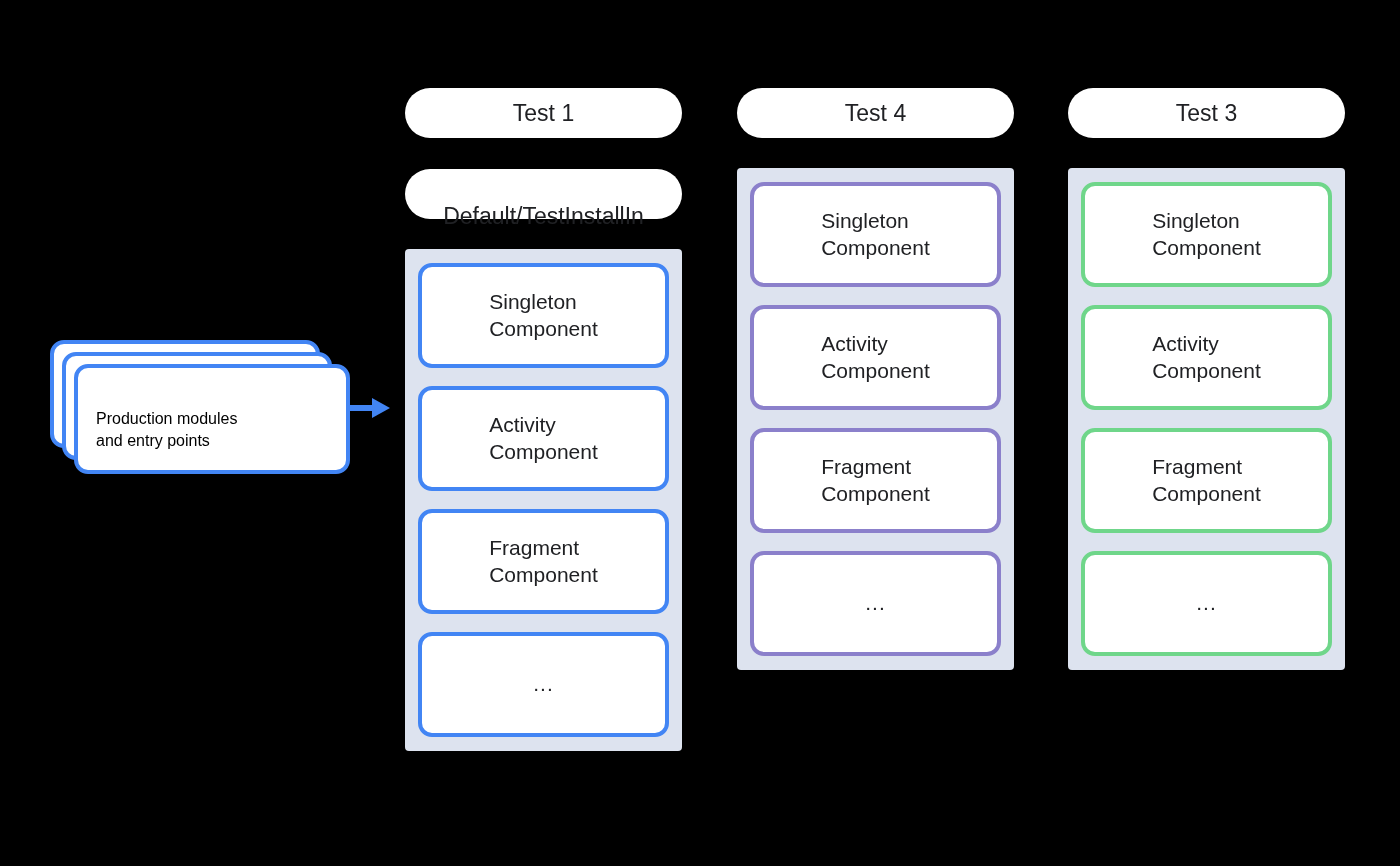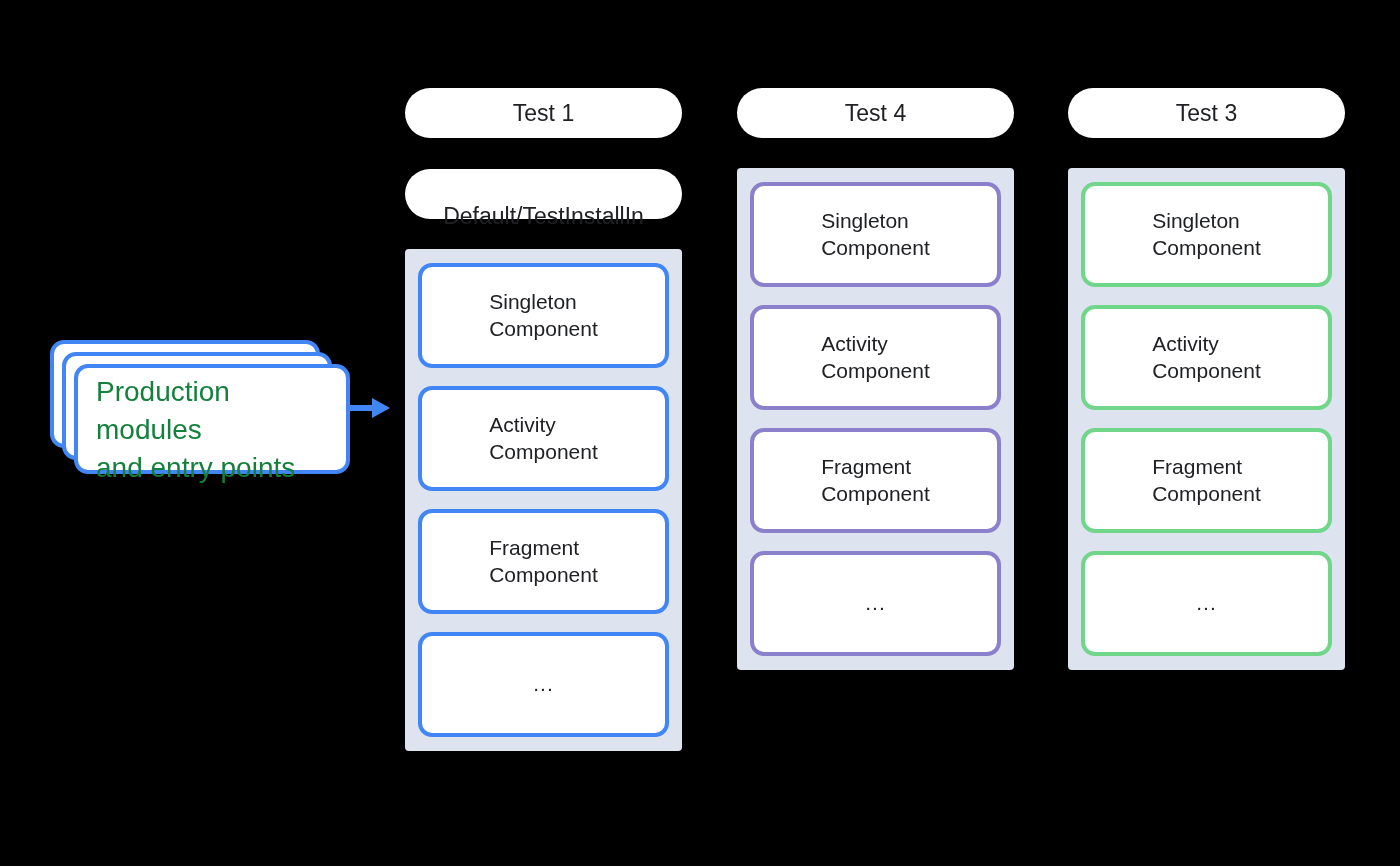--- a/index.html
+++ b/index.html
@@ -34,23 +34,23 @@
   .stack-card.back2 { left: 0px;  top: 0px;  width: 270px; height: 108px; }
   .stack-card.back1 { left: 12px; top: 12px; width: 270px; height: 108px; }
   .stack-card.front {
     left: 24px; top: 24px; width: 276px; height: 110px;
     display: flex;
     align-items: center;
     justify-content: flex-start;
     padding: 0 18px;
   }
   #source-label {
-    font-size: 28px;
+    font-size: 16px;
     line-height: 1.35;
-    color: #15803d;
+    color: #000000;
     white-space: pre-line;
     margin-top: 22px;
   }
 
   
   #flow-arrow {
     position: absolute;
     left: 348px;
     top: 396px;
     width: 44px;

